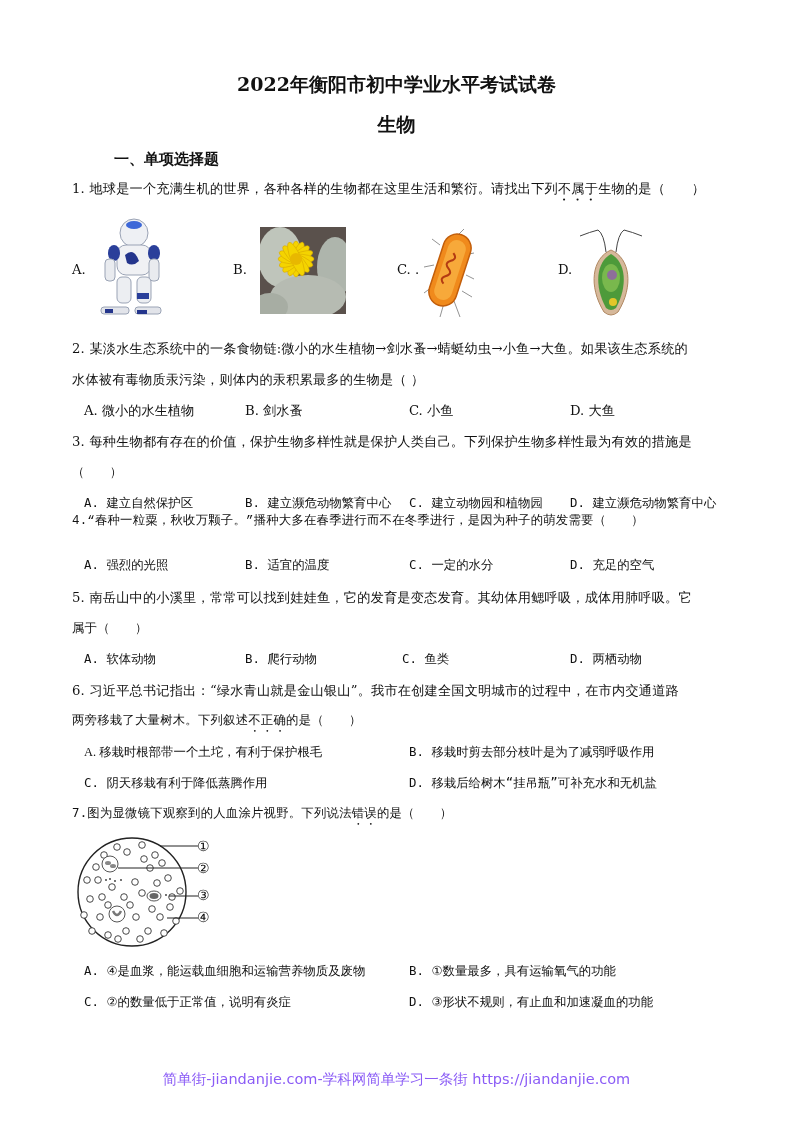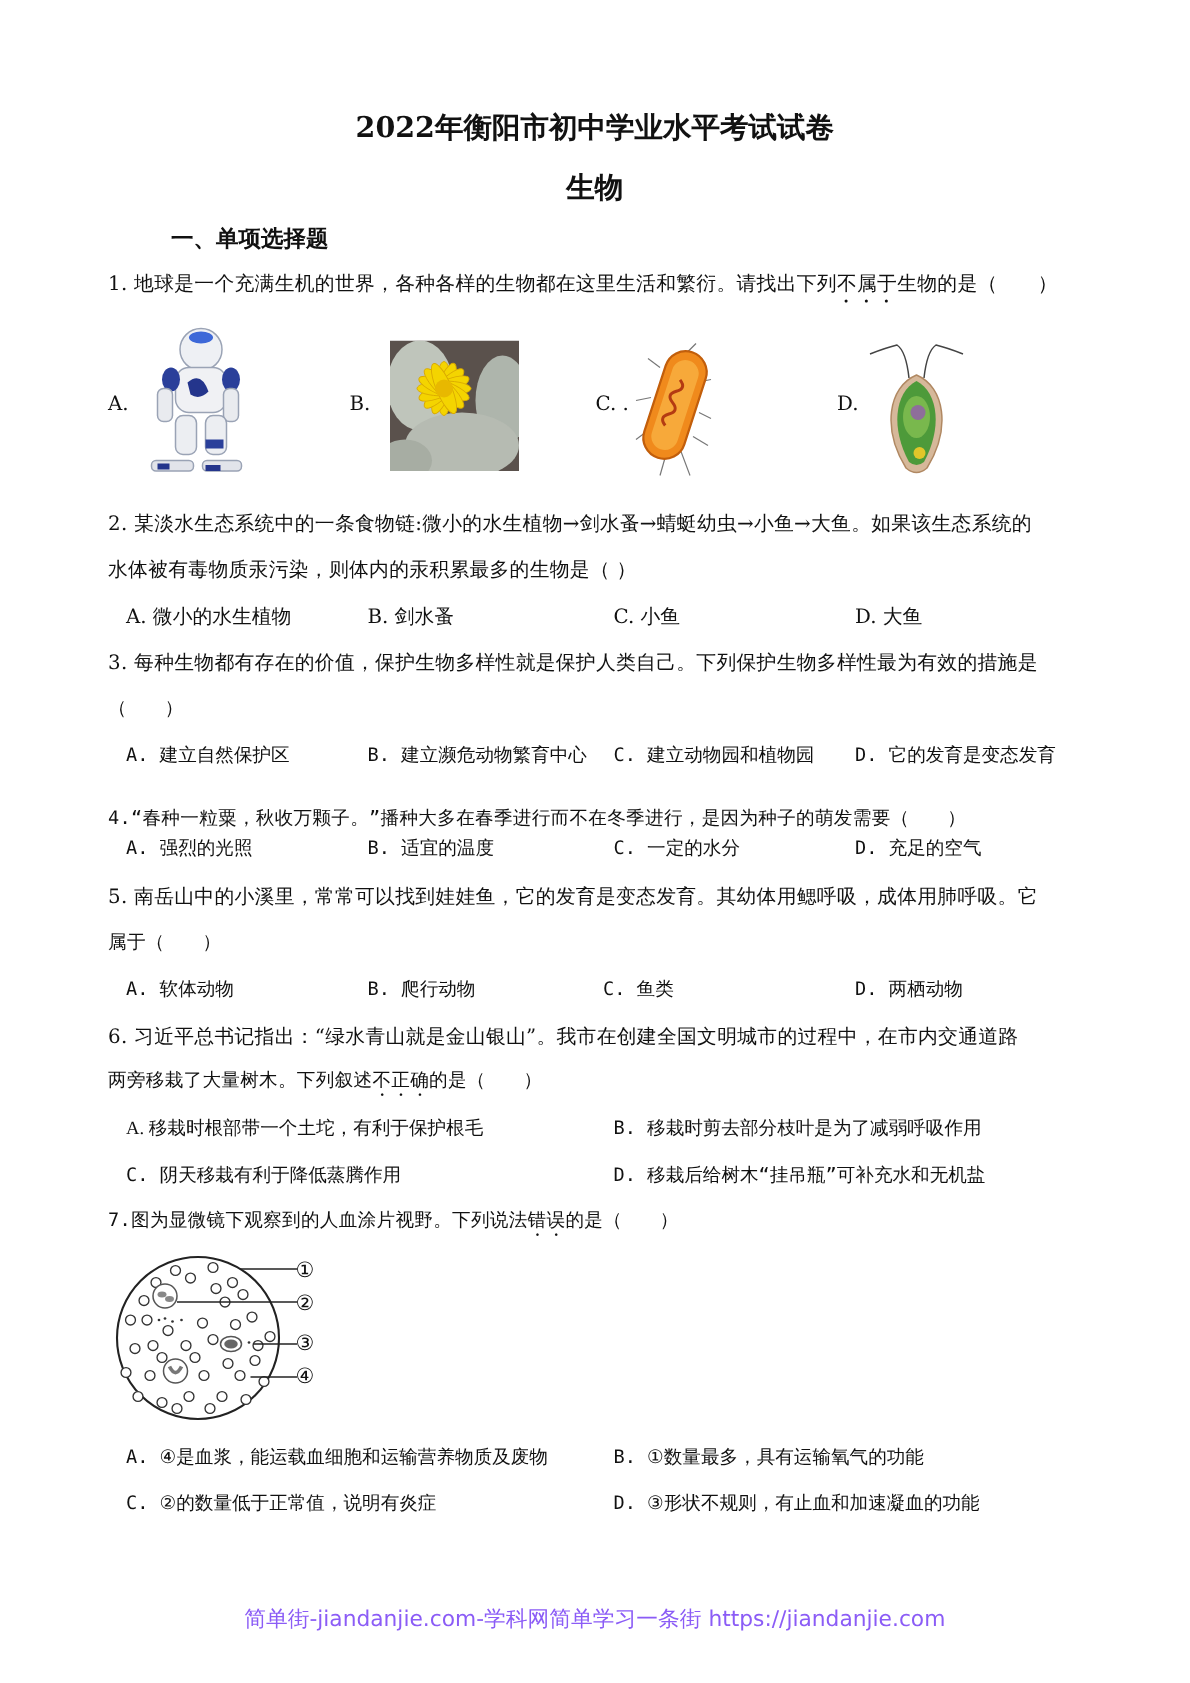--- a/index.html
+++ b/index.html
@@ -109,23 +109,23 @@
 <div class="abs opt" style="left:558px;top:402px;">D. 大鱼</div>
 
 <div class="abs line" style="top:433px;">
   <span>3.</span>
   <span>每种生物都有存在的价值，保护生物多样性就是保护人类自己。下列保护生物多样性最为有效的措施是</span>
 </div>
 <div class="abs line mono" style="top:464px;">（　　）</div>
 <div class="abs opt mono" style="left:72px;top:495px;">A.  建立自然保护区</div>
 <div class="abs opt mono" style="left:233px;top:495px;">B.  建立濒危动物繁育中心</div>
 <div class="abs opt mono" style="left:397px;top:495px;">C.  建立动物园和植物园</div>
-<div class="abs opt mono" style="left:558px;top:495px;">D.  它的发育是变态发育</div>
-
-<div class="abs line mono" style="top:537px;">
+<div class="abs opt mono" style="left:558px;top:495px;">D.  建立濒危动物繁育中心</div>
+
+<div class="abs line mono" style="top:512px;font-family:Liberation Mono, monospace;">
   <span>4.</span><span>“春种一粒粟，秋收万颗子。”播种大多在春季进行而不在冬季进行，是因为种子的萌发需要（　　）</span>
 </div>
 <div class="abs opt mono" style="left:72px;top:557px;">A.  强烈的光照</div>
 <div class="abs opt mono" style="left:233px;top:557px;">B.  适宜的温度</div>
 <div class="abs opt mono" style="left:397px;top:557px;">C.  一定的水分</div>
 <div class="abs opt mono" style="left:558px;top:557px;">D.  充足的空气</div>
 
 <div class="abs line" style="top:589px;">
   <span>5.</span>
   <span>南岳山中的小溪里，常常可以找到娃娃鱼，它的发育是变态发育。其幼体用鳃呼吸，成体用肺呼吸。它</span>

